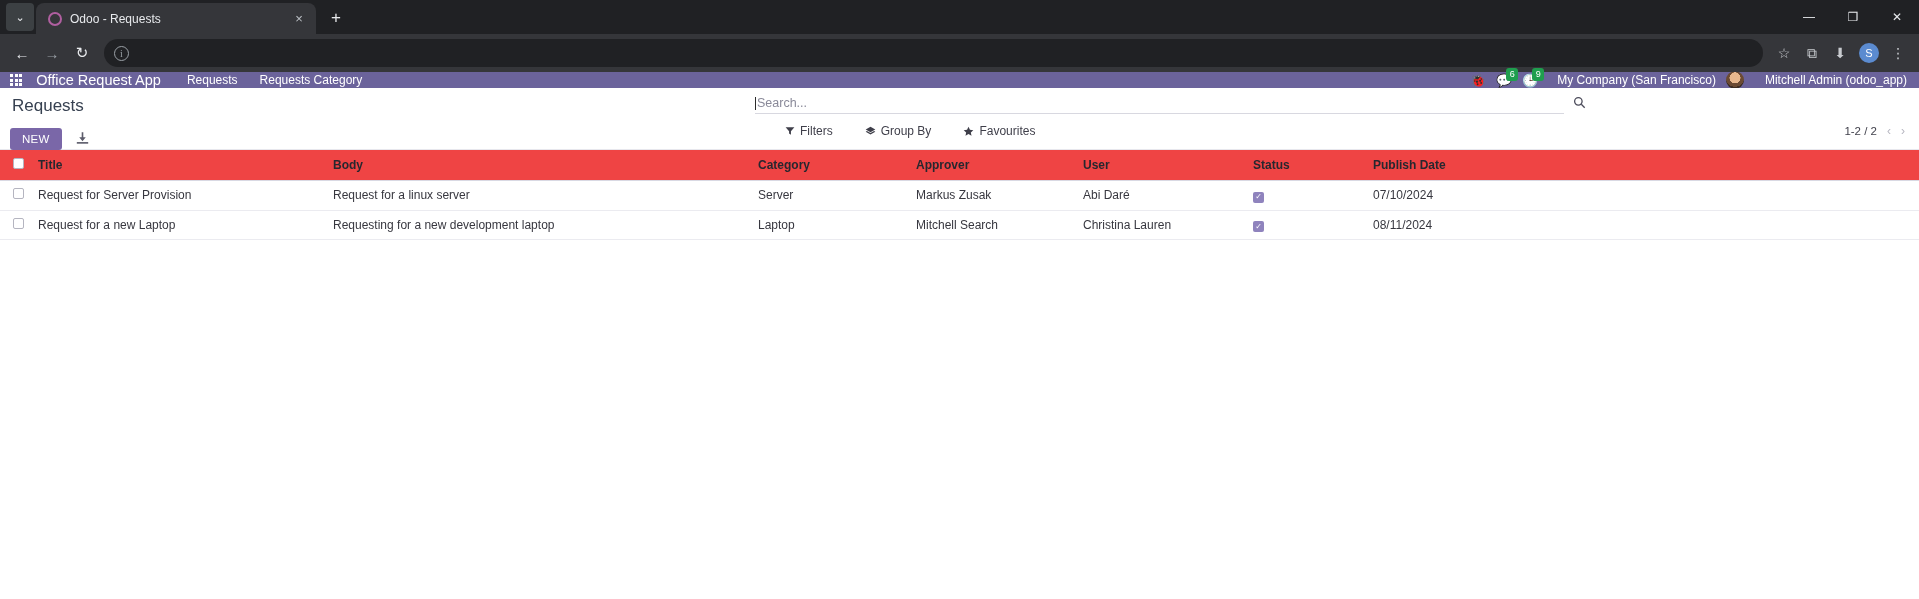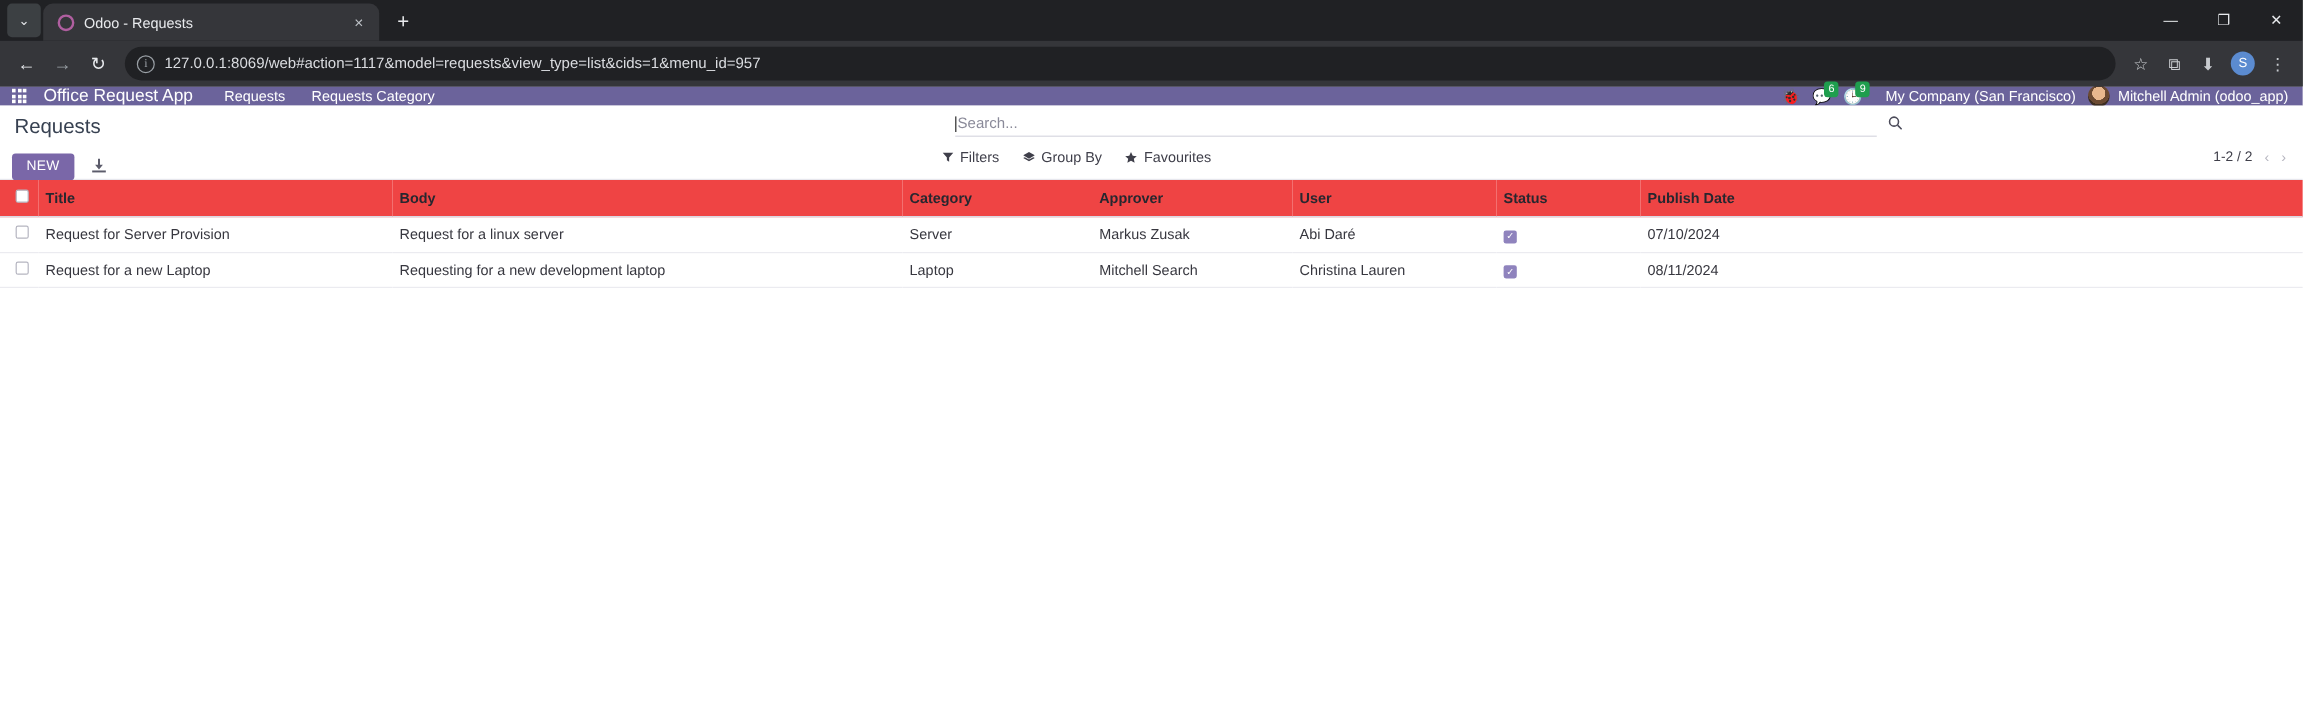--- a/index.html
+++ b/index.html
@@ -117,37 +117,37 @@
   .sys-icon {
     display: flex; align-items: center; justify-content: center;
     width: 26px; height: 22px; position: relative; font-size: 13px; color: #fff;
   }
   .sys-badge {
     position: absolute; top: -1px; right: -1px;
     background: #1f9e4e; color: #fff; font-size: 9px; line-height: 1;
     padding: 2px 3px; border-radius: 3px; min-width: 12px; text-align: center;
   }
   .company-name { margin: 0 10px 0 14px; white-space: nowrap; font-size: 12px; }
-  .user-area { display: flex; align-items: center; gap: 7px; }
+  .user-area { display: flex; align-items: center; gap: 21px; }
   .avatar {
     width: 18px; height: 18px; border-radius: 50%;
     background: radial-gradient(circle at 50% 38%, #e8b88e 0 38%, #6b4a32 39% 62%, #3c2d22 63%);
     flex: none;
   }
   .user-name { white-space: nowrap; font-size: 12px; }
 
   
   .control-panel {
     background: #fff; border-bottom: 1px solid #e7e7ed;
     padding: 0 10px; position: relative; height: 62px;
   }
   .cp-row-top { display: flex; align-items: flex-start; padding-top: 8px; }
   .breadcrumb { font-size: 17px; color: #374151; padding-left: 2px; }
   .search-wrap {
-    position: absolute; left: 796px; right: 355px; top: 8px;
+    position: absolute; left: 755px; right: 355px; top: 8px;
   }
   .search-line {
     display: flex; align-items: center;
     border-bottom: 1px solid #d8d8e0; padding-bottom: 3px;
   }
   .search-caret {
     width: 1px; height: 13px; background: #2b2b2b; margin-right: 1px; flex: none;
   }
   .search-placeholder { font-size: 12.5px; color: #8a8a99; }
   .search-icon-btn {
@@ -160,21 +160,21 @@
   .btn-new {
     background: #7a67a8; color: #fff; font-size: 11.5px;
     padding: 5px 12px; border-radius: 3px; letter-spacing: .3px;
     flex: none; border: none;
   }
   .btn-download {
     margin-left: 14px; color: #5c5c6b; font-size: 13px; flex: none;
   }
   .filter-bar {
     position: absolute; left: 785px; top: 36px;
-    display: flex; align-items: center; gap: 19px;
+    display: flex; align-items: center; gap: 32px;
     font-size: 12px; color: #3f3f4a;
   }
   .filter-item { display: flex; align-items: center; gap: 5px; white-space: nowrap; }
   .pager {
     position: absolute; right: 14px; top: 36px;
     display: flex; align-items: center; gap: 10px;
     font-size: 11.5px; color: #3f3f4a; text-align: center;
   }
   .pager-arrow { color: #b6b6c0; font-size: 12px; }
 
@@ -222,21 +222,20 @@
     <div class="win-btn">❐</div>
     <div class="win-btn">✕</div>
   </div>
 
   <div class="toolbar">
     <div class="nav-btn active">←</div>
     <div class="nav-btn">→</div>
     <div class="nav-btn active">↻</div>
     <div class="omnibox">
       <span class="omnibox-info">i</span>
-      <span class="omnibox-url">127.0.0.1:8069/web#action=1117&amp;model=requests&amp;view_type=list&amp;cids=1&amp;menu_id=957</span>
     </div>
     <div class="tb-icon">☆</div>
     <div class="tb-icon">⧉</div>
     <div class="tb-icon">⬇</div>
     <div class="profile-chip">S</div>
     <div class="tb-icon">⋮</div>
   </div>
 </div>
 
 <div class="o-navbar">

